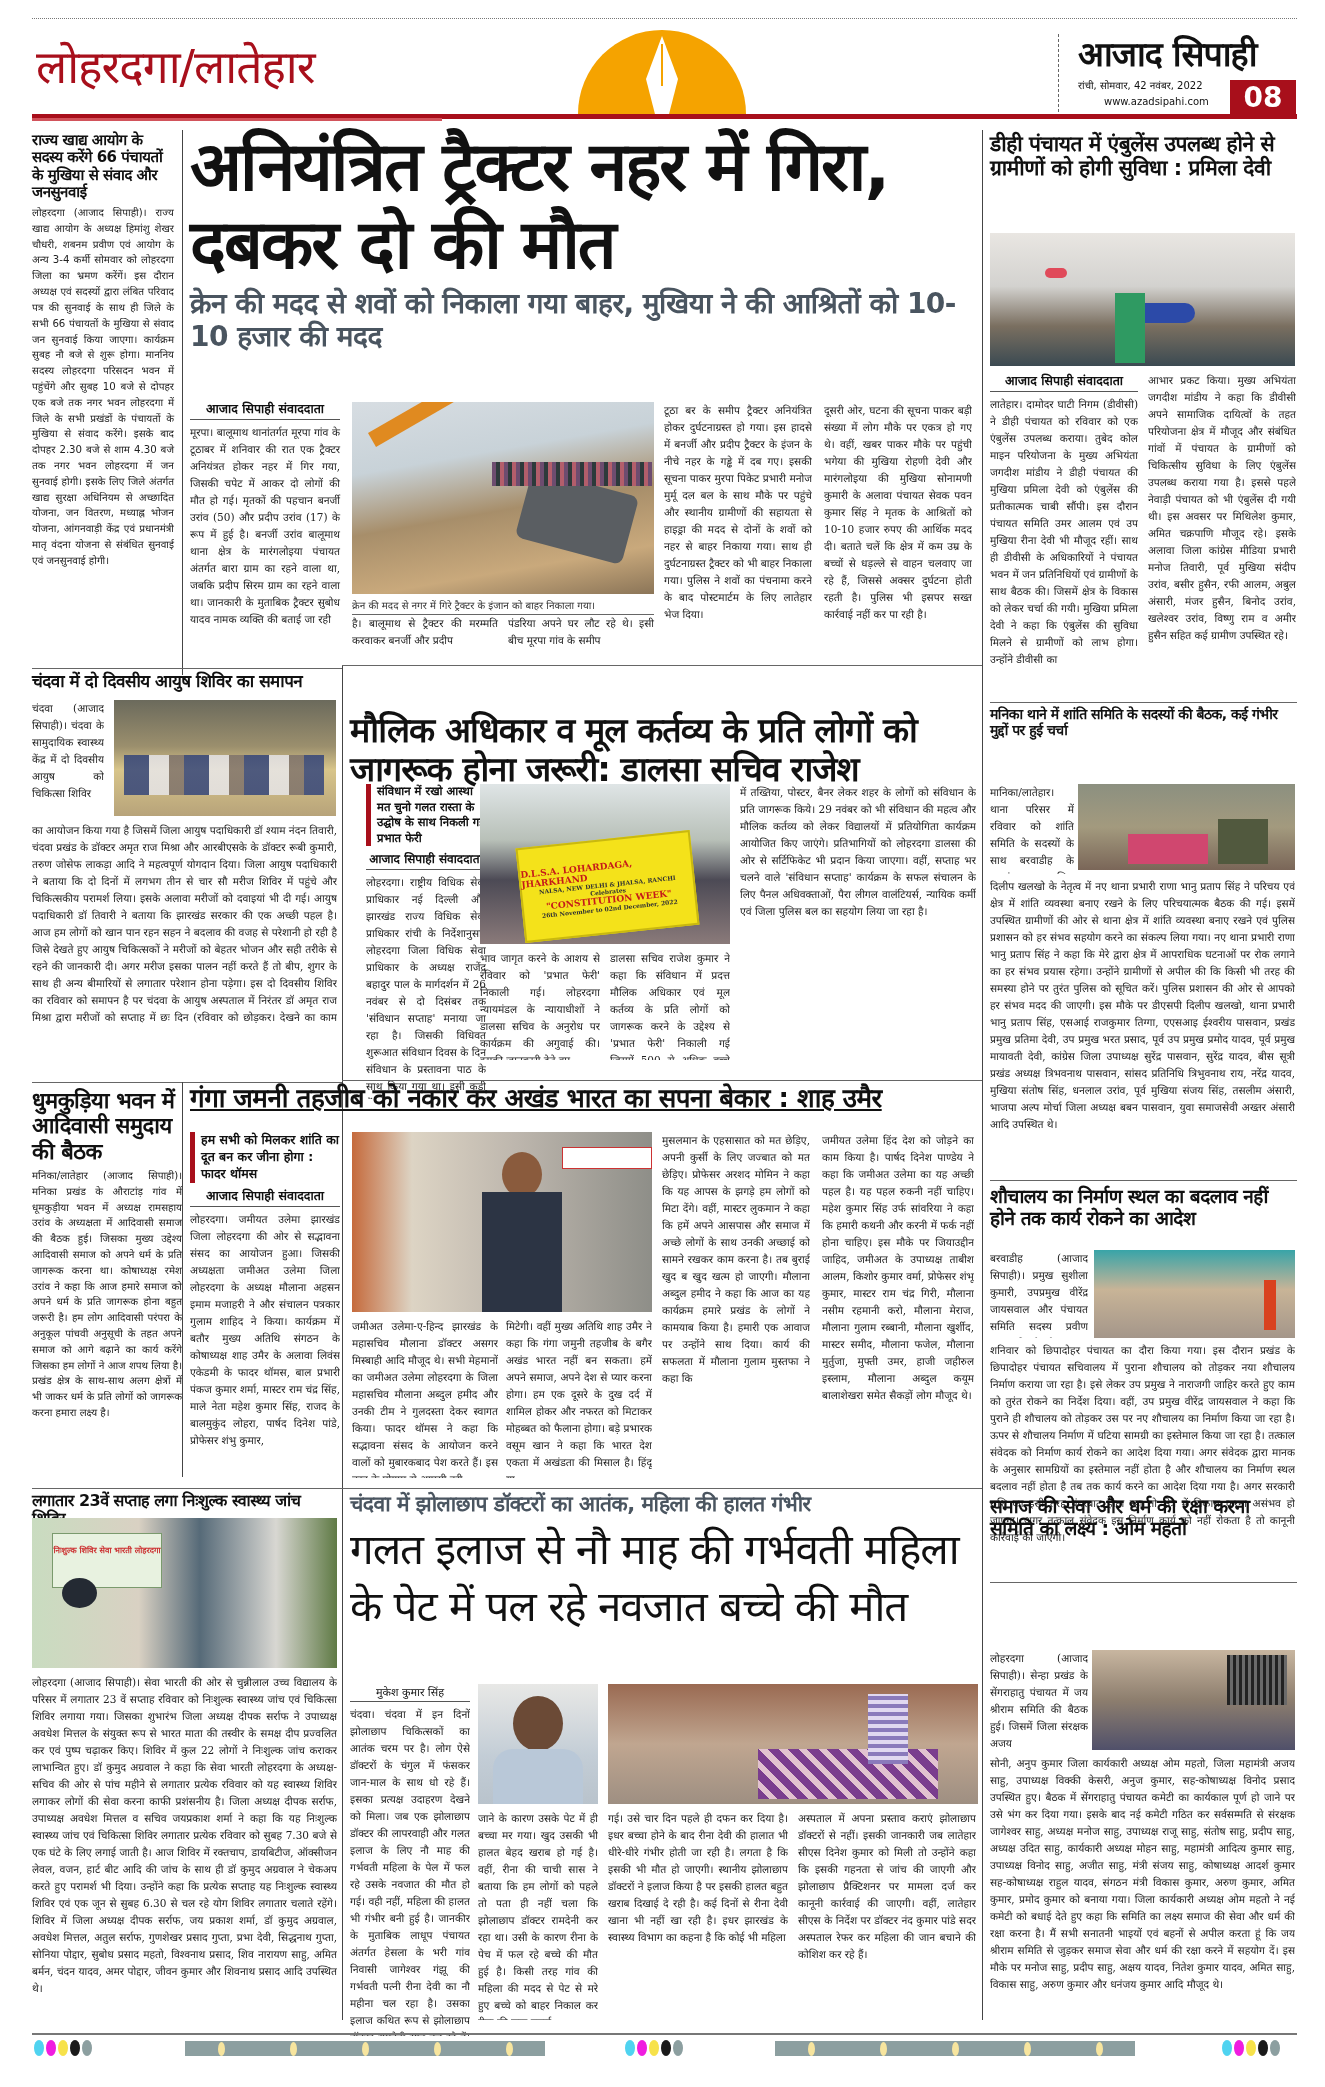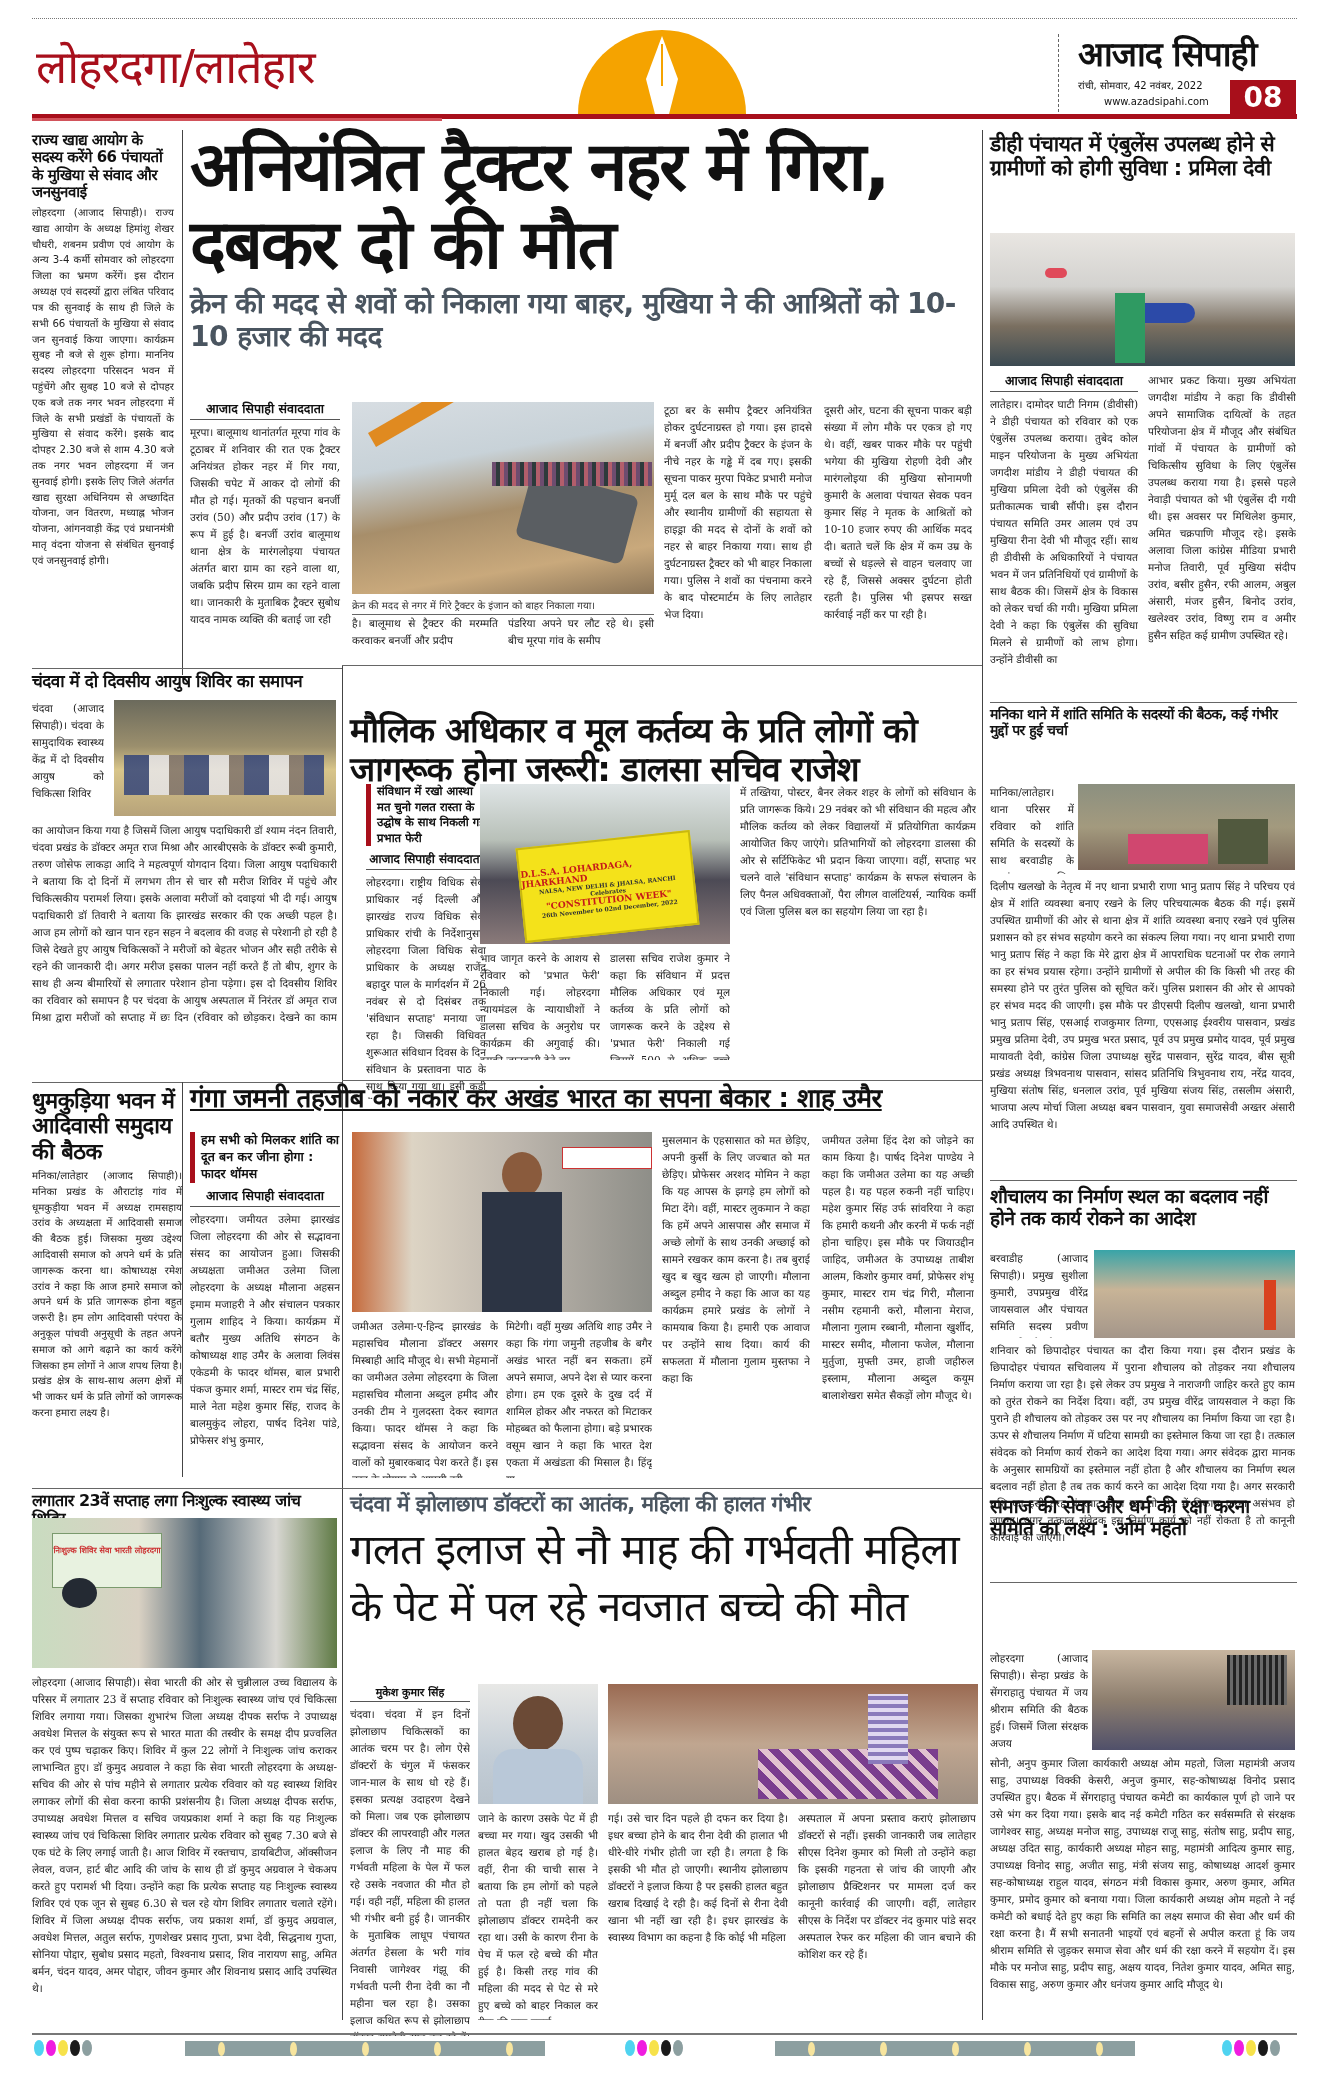--- a/index.html
+++ b/index.html
@@ -178,21 +178,21 @@
   <div style="position:absolute;left:30px;top:60px;width:35px;height:30px;border-radius:50%;background:#242a33;"></div>
 </div>
 <div class="abs body-text" style="left:32px;top:1674px;width:305px;height:345px;overflow:hidden;">लोहरदगा (आजाद सिपाही)। सेवा भारती की ओर से चुन्नीलाल उच्च विद्यालय के परिसर में लगातार 23 वें सप्ताह रविवार को निःशुल्क स्वास्थ्य जांच एवं चिकित्सा शिविर लगाया गया। जिसका शुभारंभ जिला अध्यक्ष दीपक सर्राफ ने उपाध्यक्ष अवधेश मित्तल के संयुक्त रूप से भारत माता की तस्वीर के समक्ष दीप प्रज्वलित कर एवं पुष्प चढ़ाकर किए। शिविर में कुल 22 लोगों ने निःशुल्क जांच कराकर लाभान्वित हुए। डॉ कुमुद अग्रवाल ने कहा कि सेवा भारती लोहरदगा के अध्यक्ष-सचिव की ओर से पांच महीने से लगातार प्रत्येक रविवार को यह स्वास्थ्य शिविर लगाकर लोगों की सेवा करना काफी प्रशंसनीय है। जिला अध्यक्ष दीपक सर्राफ, उपाध्यक्ष अवधेश मित्तल व सचिव जयप्रकाश शर्मा ने कहा कि यह निःशुल्क स्वास्थ्य जांच एवं चिकित्सा शिविर लगातार प्रत्येक रविवार को सुबह 7.30 बजे से एक घंटे के लिए लगाई जाती है। आज शिविर में रक्तचाप, डायबिटीज, ऑक्सीजन लेवल, वजन, हार्ट बीट आदि की जांच के साथ ही डॉ कुमुद अग्रवाल ने चेकअप करते हुए परामर्श भी दिया। उन्होंने कहा कि प्रत्येक सप्ताह यह निःशुल्क स्वास्थ्य शिविर एवं एक जून से सुबह 6.30 से चल रहे योग शिविर लगातार चलाते रहेंगे। शिविर में जिला अध्यक्ष दीपक सर्राफ, जय प्रकाश शर्मा, डॉ कुमुद अग्रवाल, अवधेश मित्तल, अतुल सर्राफ, गुणशेखर प्रसाद गुप्ता, प्रभा देवी, सिद्धनाथ गुप्ता, सोनिया पोद्दार, सुबोध प्रसाद महतो, विश्वनाथ प्रसाद, शिव नारायण साहु, अमित बर्मन, चंदन यादव, अमर पोद्दार, जीवन कुमार और शिवनाथ प्रसाद आदि उपस्थित थे।</div>
 
 <div class="abs hrule" style="left:342px;top:1488px;width:640px;"></div>
 <div class="abs" style="left:350px;top:1492px;width:628px;">
   <div class="hl" style="font-size:21px;color:#4a5560;">चंदवा में झोलाछाप डॉक्टरों का आतंक, महिला की हालत गंभीर</div>
   <div class="hl" style="font-size:42px;font-weight:normal;margin-top:6px;line-height:1.35;letter-spacing:-1px;">गलत इलाज से नौ माह की गर्भवती महिला के पेट में पल रहे नवजात बच्चे की मौत</div>
 </div>
 <div class="abs" style="left:350px;top:1684px;width:120px;">
-  <div class="byline" style="font-size:11px;font-weight:bold;">मुकेश कुमार सिंह</div>
+  <div class="byline" style="font-size:11px;font-weight:normal;">मुकेश कुमार सिंह</div>
   <div class="body-text" style="margin-top:4px;height:330px;overflow:hidden;">चंदवा। चंदवा में इन दिनों झोलाछाप चिकित्सकों का आतंक चरम पर है। लोग ऐसे डॉक्टरों के चंगुल में फंसकर जान-माल के साथ धो रहे हैं। इसका प्रत्यक्ष उदाहरण देखने को मिला। जब एक झोलाछाप डॉक्टर की लापरवाही और गलत इलाज के लिए नौ माह की गर्भवती महिला के पेल में फल रहे उसके नवजात की मौत हो गई। वही नहीं, महिला की हालत भी गंभीर बनी हुई है। जानकीर के मुताबिक लाधूप पंचायत अंतर्गत हेसला के भरी गांव निवासी जागेश्वर गंझू की गर्भवती पत्नी रीना देवी का नौ महीना चल रहा है। उसका इलाज कथित रूप से झोलाछाप डॉक्टर रामदेनी साव कर रहे हैं। पीड़िता रीना ने बताया कि रामदेनी साव द्वारा गलत इलाज किए</div>
 </div>
 <div class="abs photo" style="left:478px;top:1684px;width:120px;height:120px;background:linear-gradient(180deg,#e8e8e6 0%,#c3cdd6 60%,#b9c3cc 100%);">
   <div style="position:absolute;left:35px;top:12px;width:50px;height:55px;border-radius:50%;background:#6b4a36;"></div>
   <div style="position:absolute;left:15px;top:65px;width:90px;height:55px;background:#b9c8d8;border-radius:20px 20px 0 0;"></div>
 </div>
 <div class="abs photo" style="left:608px;top:1684px;width:370px;height:120px;background:linear-gradient(180deg,#9a6a52 0%,#c0a690 50%,#9e8f82 100%);">
   <div style="position:absolute;left:150px;top:65px;width:180px;height:50px;background:repeating-linear-gradient(45deg,#7a3d8e 0 8px,#e2c2d0 8px 14px);"></div>
   <div style="position:absolute;left:260px;top:10px;width:40px;height:70px;background:repeating-linear-gradient(0deg,#8a7abb 0 4px,#e0d8f0 4px 8px);"></div>
 </div>

